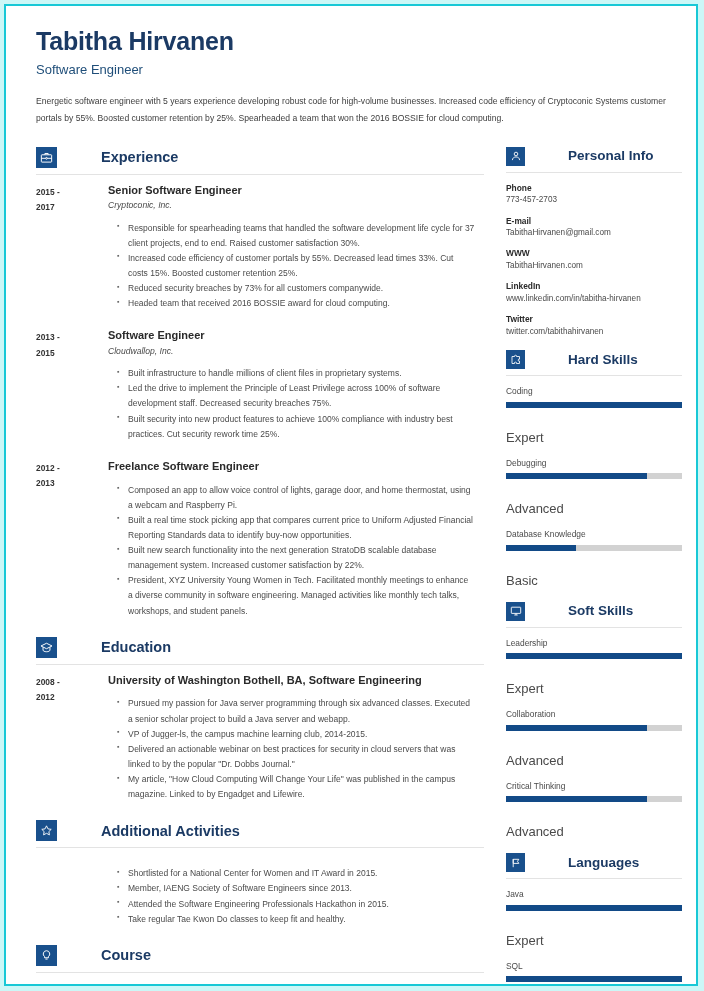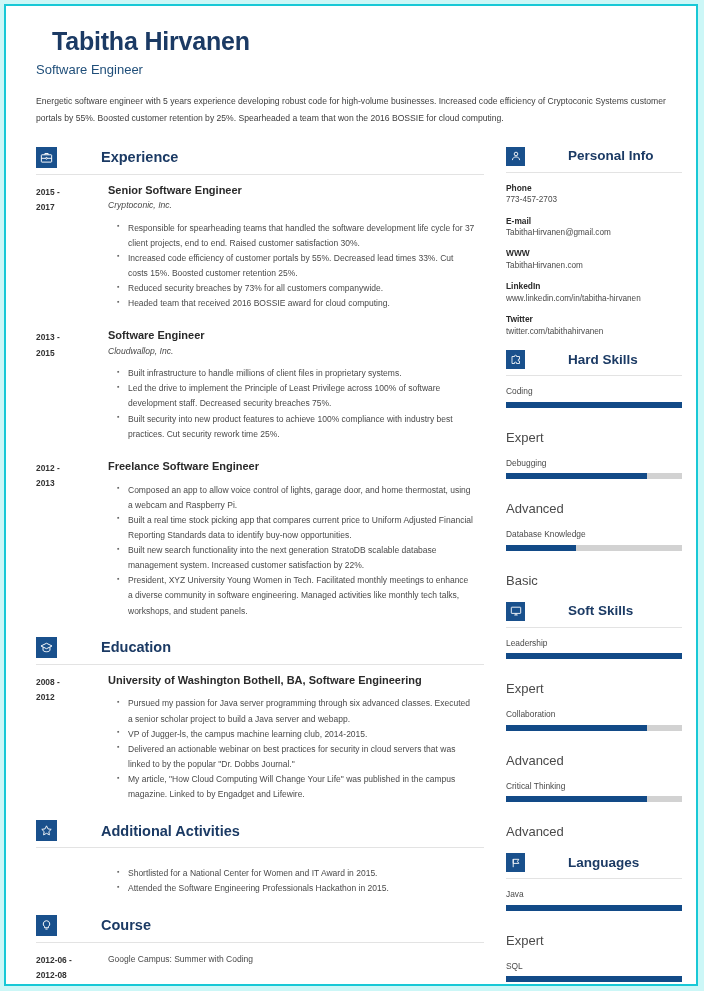--- a/index.html
+++ b/index.html
@@ -41,21 +41,21 @@
     background: #ffffff;
     padding: 22px 26px 0 30px;
   }
 
   
   .name {
     font-size: 25px;
     font-weight: bold;
     color: #1b3a64;
     letter-spacing: -0.2px;
-    margin: 0 0 6px 16px;
+    margin: 0 0 6px 0;
     line-height: 1.1;
   }
   .jobtitle {
     font-size: 13px;
     color: #1f4e79;
     margin: 0 0 16px 0;
     line-height: 1.2;
   }
   .summary {
     font-size: 8.6px;
@@ -316,21 +316,23 @@
         </span>
         <span class="sec-title">Additional Activities</span>
       </div>
       <div class="rule"></div>
 
       <div class="entry">
         <div class="entry-dates"></div>
         <div class="entry-body">
           <ul class="bullets">
             <li>Shortlisted for a National Center for Women and IT Award in 2015.</li>
+            <li>Member, IAENG Society of Software Engineers since 2013.</li>
             <li>Attended the Software Engineering Professionals Hackathon in 2015.</li>
+            <li>Take regular Tae Kwon Do classes to keep fit and healthy.</li>
           </ul>
         </div>
       </div>
 
       <div class="section-head">
         <span class="sec-icon">
           <svg width="13" height="13" viewBox="0 0 24 24" fill="none" stroke="#ffffff" stroke-width="1.8">
             <path d="M12 3.2a6 6 0 0 0-3.6 10.8v2.2h7.2V14A6 6 0 0 0 12 3.2z"></path>
             <path d="M10 18.6h4"></path>
           </svg>

